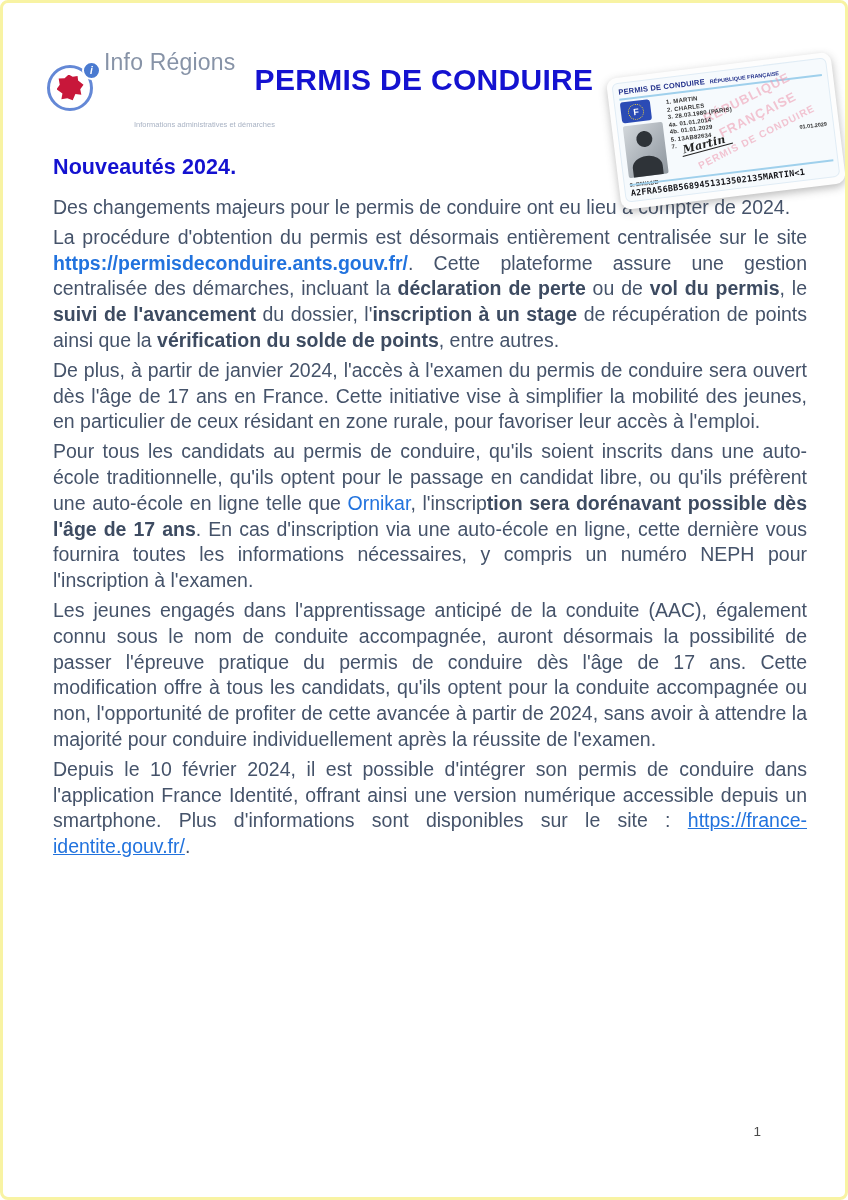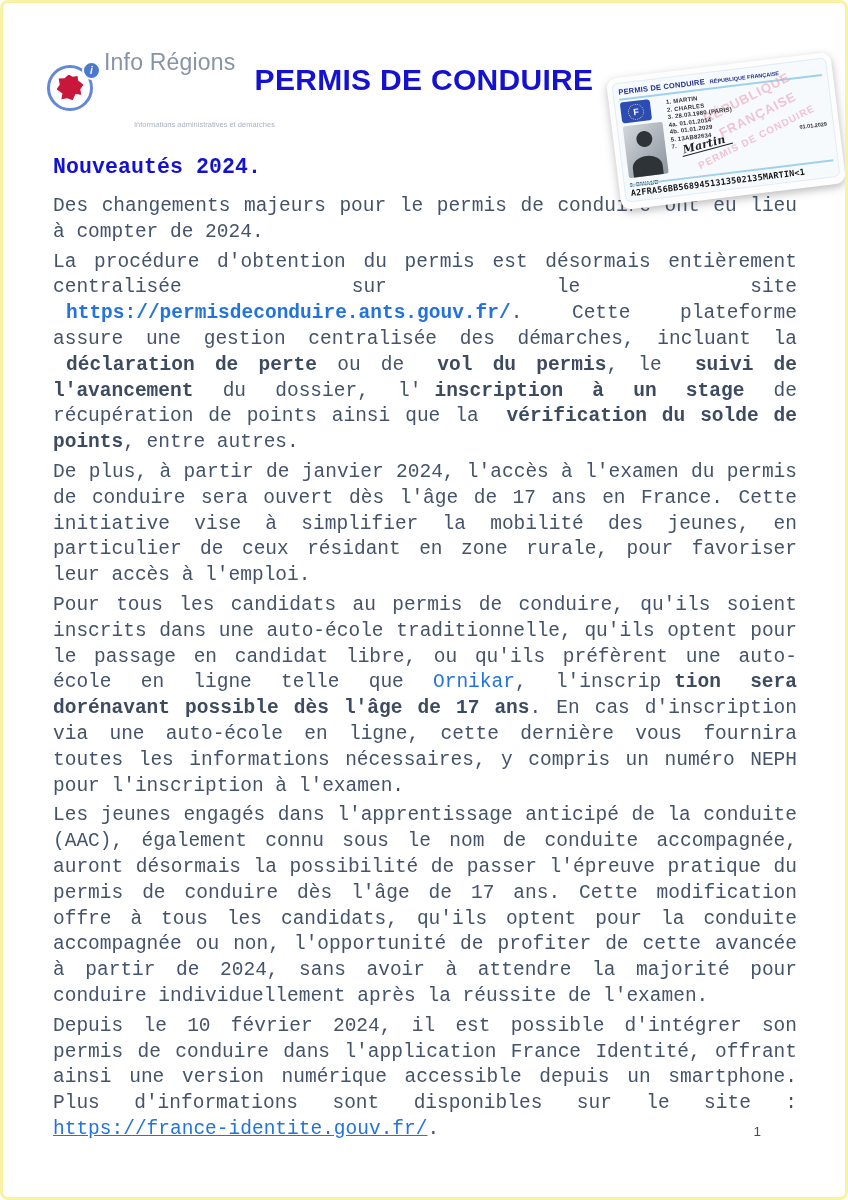--- a/index.html
+++ b/index.html
@@ -62,25 +62,25 @@
   .mrz { position:absolute; left:5px; right:4px; bottom:3px; border-top:2px solid #9fd0ec; padding-top:2px;
     font-family:"DejaVu Sans Mono",monospace; font-weight:bold; font-size:8.5px; color:#15151a;
     letter-spacing:0.2px; white-space:nowrap; z-index:2; }
   .wm { position:absolute; color:#ef9fb4; font-weight:bold; opacity:0.6; transform:rotate(-20deg);
     letter-spacing:1px; white-space:nowrap; z-index:1; }
   .wm1 { top:22px; left:84px; font-size:13px; }
   .wm2 { top:40px; left:98px; font-size:13px; }
   .wm3 { top:64px; left:72px; font-size:10px; }
 
   
-  .content { padding:152px 48px 0 50px;font-family:Liberation Mono, monospace; }
+  .content { padding:152px 38px 0 50px; }
   .content h2 { font-size:21.5px; font-weight:bold; color:#1412d0; margin:26px 0 15px 0; letter-spacing:0.1px; }
   .content h2:first-child { margin-top:0; }
   .content p { font-size:19.5px; line-height:25.8px; color:#45536a; text-align:justify; margin:0 0 4px 0; }
-  .content .b { font-weight:bold; color:#3d4b61;margin-left:13px; }
+  .content .b { font-weight:bold; color:#3d4b61; }
   .content a.lnk { color:#2273de; text-decoration:none; cursor:pointer; }
   .content a.lnk.b { font-weight:bold; }
   .content a.lnk.u { text-decoration:underline; }
 
   .page-number { position:absolute; bottom:58px; right:84px; font-size:13.5px; color:#4a4a4a; }
 </style>
 </head>
 <body>
 
 <div class="page">

